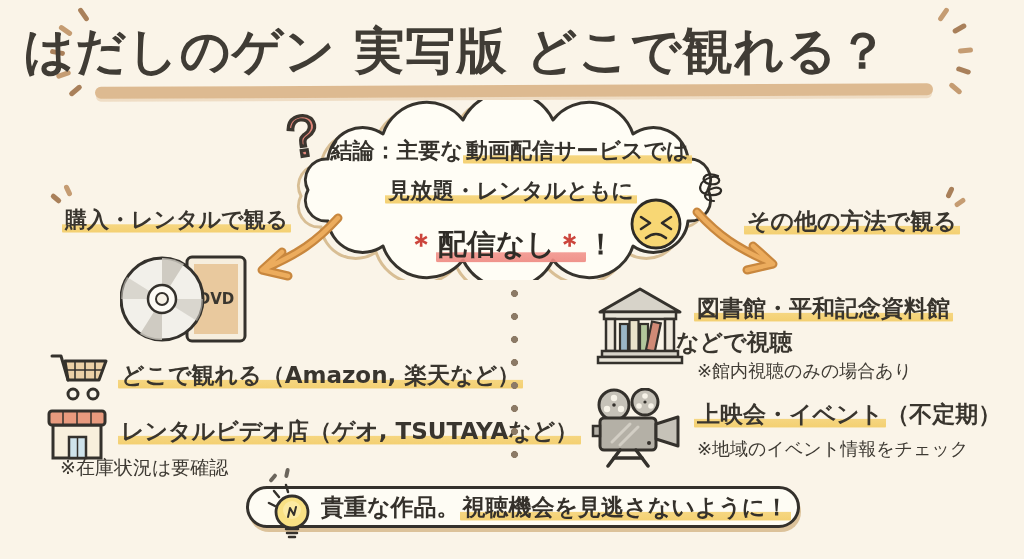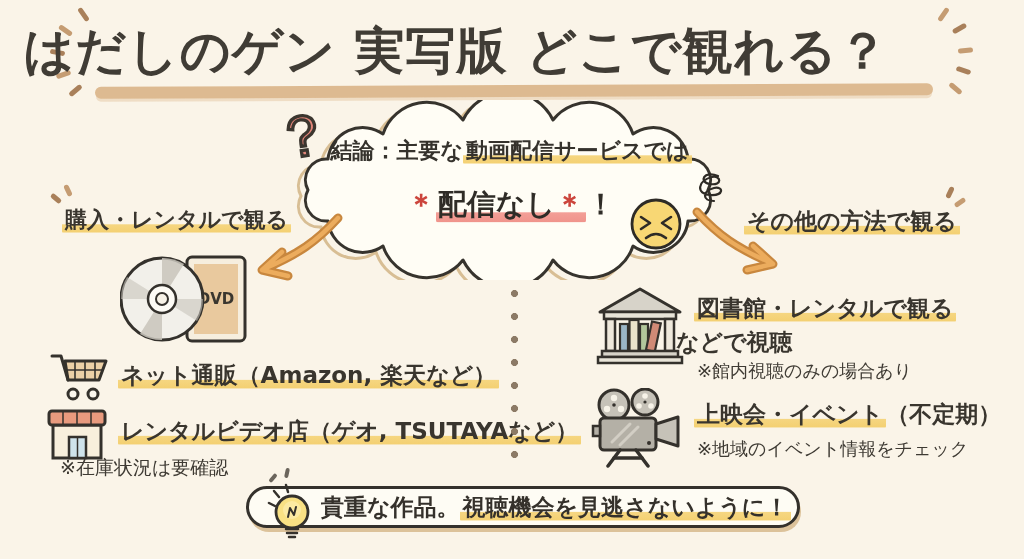--- a/index.html
+++ b/index.html
@@ -98,20 +98,21 @@
 
 <svg class="abs cloud-svg" width="440" height="180" viewBox="-10 -10 440 180">
   <path d="M410 80 A21 21 0 0 1 390 111 A35 35 0 0 1 335 136 A46 46 0 0 1 255 150 A50 50 0 0 1 165 150 A46 46 0 0 1 85 136 A35 35 0 0 1 30 111 A21 21 0 0 1 10 80 A21 21 0 0 1 30 49 A35 35 0 0 1 85 24 A46 46 0 0 1 165 10 A50 50 0 0 1 255 10 A46 46 0 0 1 335 24 A35 35 0 0 1 390 49 A21 21 0 0 1 410 80 Z" transform="translate(-7,6)" fill="none" stroke="#D8BE94" stroke-width="3"></path>
   <path d="M410 80 A21 21 0 0 1 390 111 A35 35 0 0 1 335 136 A46 46 0 0 1 255 150 A50 50 0 0 1 165 150 A46 46 0 0 1 85 136 A35 35 0 0 1 30 111 A21 21 0 0 1 10 80 A21 21 0 0 1 30 49 A35 35 0 0 1 85 24 A46 46 0 0 1 165 10 A50 50 0 0 1 255 10 A46 46 0 0 1 335 24 A35 35 0 0 1 390 49 A21 21 0 0 1 410 80 Z" fill="#FFFDF5" stroke="#36332D" stroke-width="3" stroke-linejoin="round"></path>
 </svg>
 
 <div class="abs qmark">？</div>
 
 <div class="abs cloud-text">
   <div class="cloud-line1"><span>結論：主要な</span><span class="hl-y">動画配信サービスでは</span></div>
+  <div class="cloud-line2"><span class="hl-y">見放題・レンタルともに</span></div>
   <div class="cloud-line3"><span class="star">＊</span><span class="hl-p"><span>配信なし</span><span class="star">＊</span></span><span>！</span></div>
 </div>
 
 <svg class="abs" style="left:628px; top:192px;" width="60" height="60" viewBox="0 0 60 60">
   <circle cx="28" cy="32" r="24" fill="#F8D774" stroke="#2E2B26" stroke-width="2.8"></circle>
   <polyline points="13,25 22,31 13,37" fill="none" stroke="#2E2B26" stroke-width="2.6" stroke-linecap="round" stroke-linejoin="round"></polyline>
   <polyline points="43,25 34,31 43,37" fill="none" stroke="#2E2B26" stroke-width="2.6" stroke-linecap="round" stroke-linejoin="round"></polyline>
   <path d="M18 46 Q28 38 38 46" fill="none" stroke="#2E2B26" stroke-width="2.6" stroke-linecap="round"></path>
 </svg>
 <svg class="abs" style="left:690px; top:168px;" width="40" height="44" viewBox="0 0 40 44">
@@ -159,21 +160,21 @@
   <g stroke="#34312C" stroke-width="1.6">
     <line x1="27" y1="12" x2="27" y2="31"></line>
       <line x1="37" y1="12" x2="37" y2="31"></line>
       <line x1="47" y1="12" x2="47" y2="31"></line>
     <line x1="18.5" y1="21" x2="54" y2="21"></line>
   </g>
   <path d="M4 7 H13 L20 31" fill="none" stroke="#34312C" stroke-width="3" stroke-linecap="round" stroke-linejoin="round"></path>
   <circle cx="25" cy="45" r="5" fill="#FBF7EE" stroke="#34312C" stroke-width="3"></circle>
   <circle cx="45" cy="45" r="5" fill="#FBF7EE" stroke="#34312C" stroke-width="3"></circle>
 </svg>
-<div class="abs item-text" style="left:118px; top:360px;"><span class="hl-y">ネット通販（Amazon, 楽天など）</span></div>
+<div class="abs item-text" style="left:118px; top:360px;"><span class="hl-y">どこで観れる（Amazon, 楽天など）</span></div>
 
 <svg class="abs" style="left:46px; top:406px;" width="62" height="56" viewBox="0 0 62 56">
   <rect x="7" y="19" width="48" height="33" fill="#F8EFDC" stroke="#34312C" stroke-width="3"></rect>
   <rect x="3" y="5" width="56" height="14" rx="3" fill="#E89A7E" stroke="#34312C" stroke-width="3"></rect>
   <g stroke="#34312C" stroke-width="1.5">
       <line x1="17" y1="5" x2="17" y2="19"></line>
       <line x1="31" y1="5" x2="31" y2="19"></line>
       <line x1="45" y1="5" x2="45" y2="19"></line>
     </g>
   <rect x="23" y="31" width="17" height="21" fill="#CFE3EB" stroke="#34312C" stroke-width="2.5"></rect>
@@ -190,21 +191,21 @@
   <rect x="8" y="26" width="72" height="7" fill="#E8E4D8" stroke="#34312C" stroke-width="2.5"></rect>
   <rect x="10" y="33" width="9" height="32" fill="#EFE9DC" stroke="#34312C" stroke-width="2.5"></rect>
   <rect x="69" y="33" width="9" height="32" fill="#EFE9DC" stroke="#34312C" stroke-width="2.5"></rect>
   <rect x="24" y="38" width="8" height="27" fill="#9BB6C6" stroke="#34312C" stroke-width="2.2"></rect>
   <rect x="33.5" y="34" width="9" height="31" fill="#EBE3CA" stroke="#34312C" stroke-width="2.2"></rect>
   <rect x="44" y="38" width="8" height="27" fill="#B2C69B" stroke="#34312C" stroke-width="2.2"></rect>
   <rect x="53" y="36" width="9" height="29" fill="#D08A76" stroke="#34312C" stroke-width="2.2" transform="rotate(12 57 50)"></rect>
   <rect x="6" y="65" width="76" height="6" fill="#D7D3C9" stroke="#34312C" stroke-width="2.5"></rect>
   <rect x="2" y="71" width="84" height="6" fill="#E8E4D8" stroke="#34312C" stroke-width="2.5"></rect>
 </svg>
-<div class="abs item-text" style="left:694px; top:293px;"><span class="hl-y">図書館・レンタルで観る</span></div>
+<div class="abs item-text" style="left:694px; top:293px;"><span class="hl-y">図書館・平和記念資料館</span></div>
 <div class="abs item-text" style="left:676px; top:327px;">などで視聴</div>
 <div class="abs note-text" style="left:697px; top:359px;">※館内視聴のみの場合あり</div>
 
 <svg class="abs" style="left:590px; top:388px;" width="92" height="80" viewBox="0 0 92 80">
   <circle cx="24" cy="17" r="15" fill="#C6C2B8" stroke="#34312C" stroke-width="3"></circle>
   <g fill="#F7F3E8">
       <circle cx="24" cy="10" r="3.2"></circle>
       <circle cx="17" cy="21" r="3.2"></circle>
       <circle cx="31" cy="21" r="3.2"></circle>
     </g>

